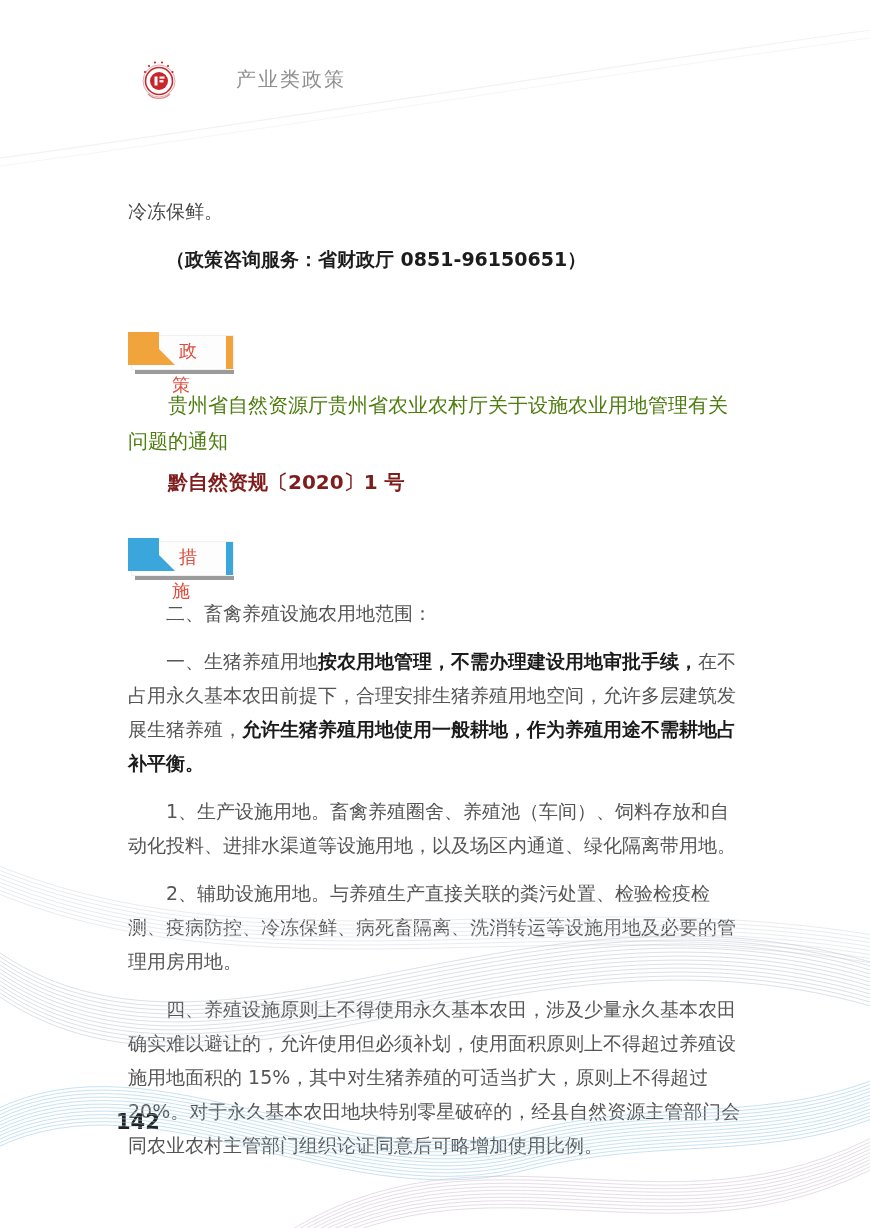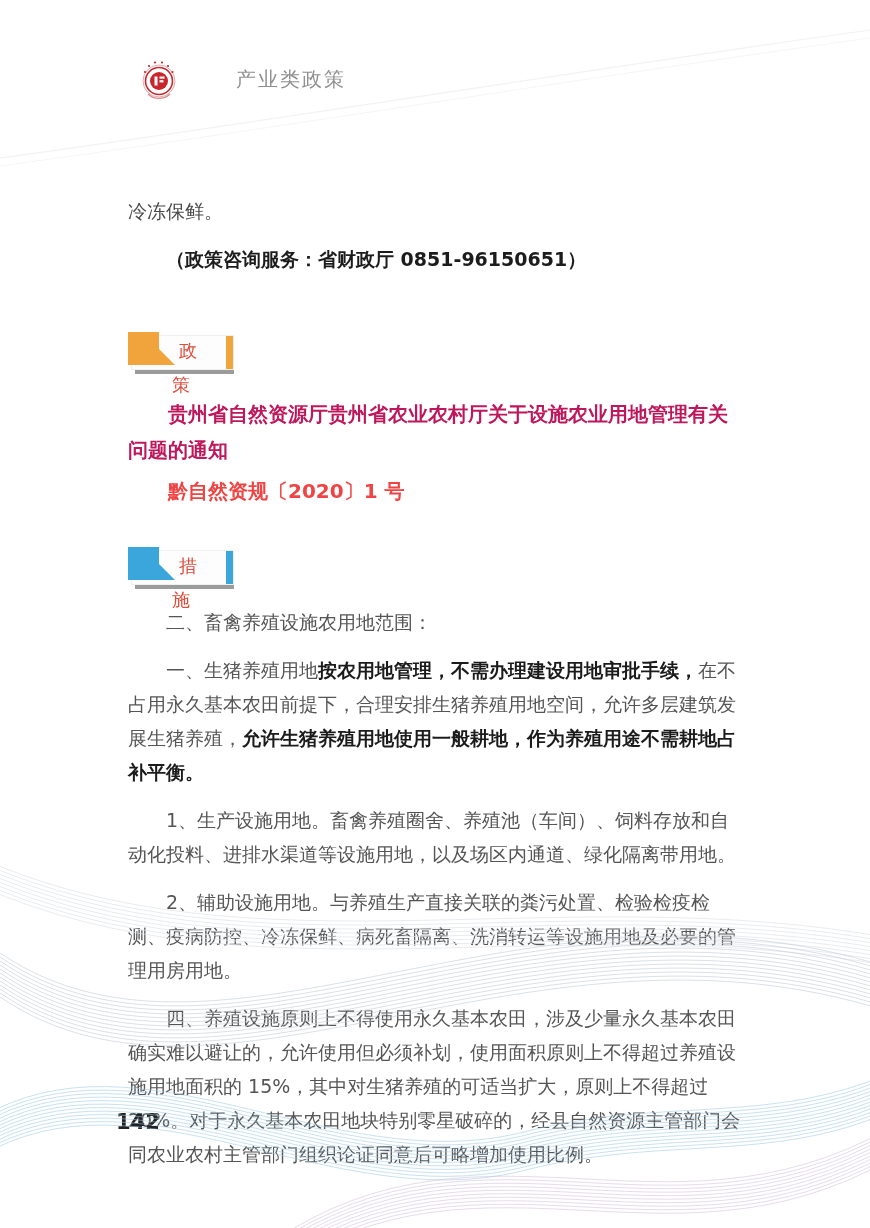--- a/index.html
+++ b/index.html
@@ -50,26 +50,26 @@
   .badge.blue   .badge-body::after{background:#3BA6DC;}
   .badge-corner{position:absolute;left:0;top:0;width:47px;height:33px;}
   .badge-label{
     position:absolute;left:44px;top:16px;width:60px;height:40px;
     display:flex;align-items:center;justify-content:center;
     font-size:18px;letter-spacing:7px;text-indent:7px;
     color:#E04B3B;font-weight:500;
   }
   
   .policy-title{
-    margin:20px 0 0 0;text-indent:2em;
-    font-size:20px;line-height:36px;font-weight:700;color:#be185d;
+    margin:11px 0 0 0;text-indent:2em;
+    font-size:20px;line-height:36px;font-weight:400;color:#4d7c0f;
   }
   .doc-number{
     margin:6px 0 0 0;text-indent:2em;
-    font-size:20px;font-weight:700;color:#ef4444;
+    font-size:20px;font-weight:700;color:#7f1d1d;
   }
   
   .paragraphs{margin-top:4px;}
   .paragraphs p{margin:14px 0 0 0;text-indent:2em;}
   .seg{color:#555555;}
   .seg.bold{color:#1b1b1b;font-weight:700;}
   
   .page-number{
     position:absolute;left:116px;top:1110px;
     font-size:21px;font-weight:600;color:#222;

